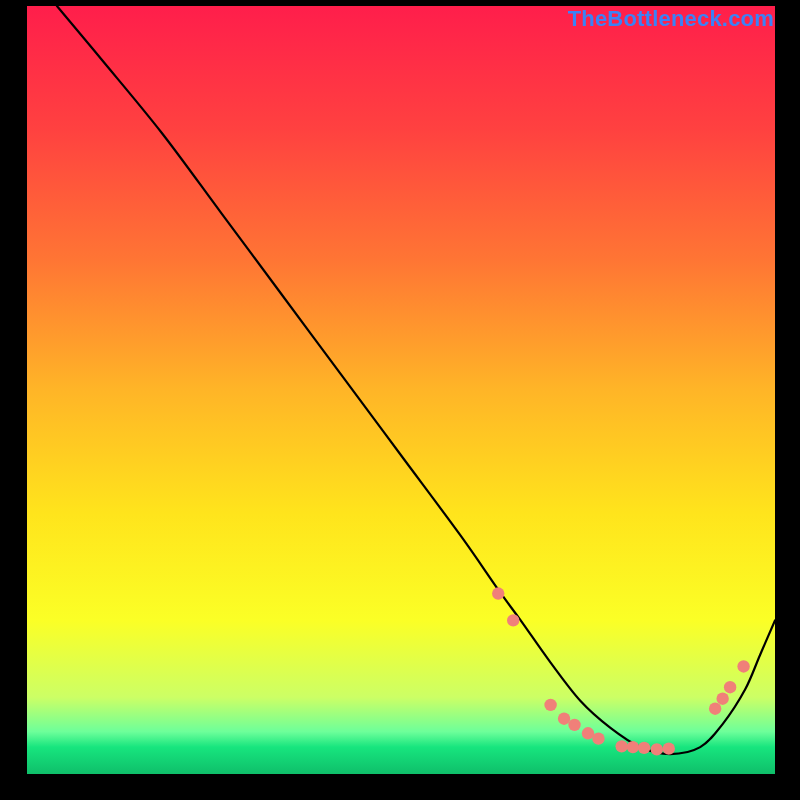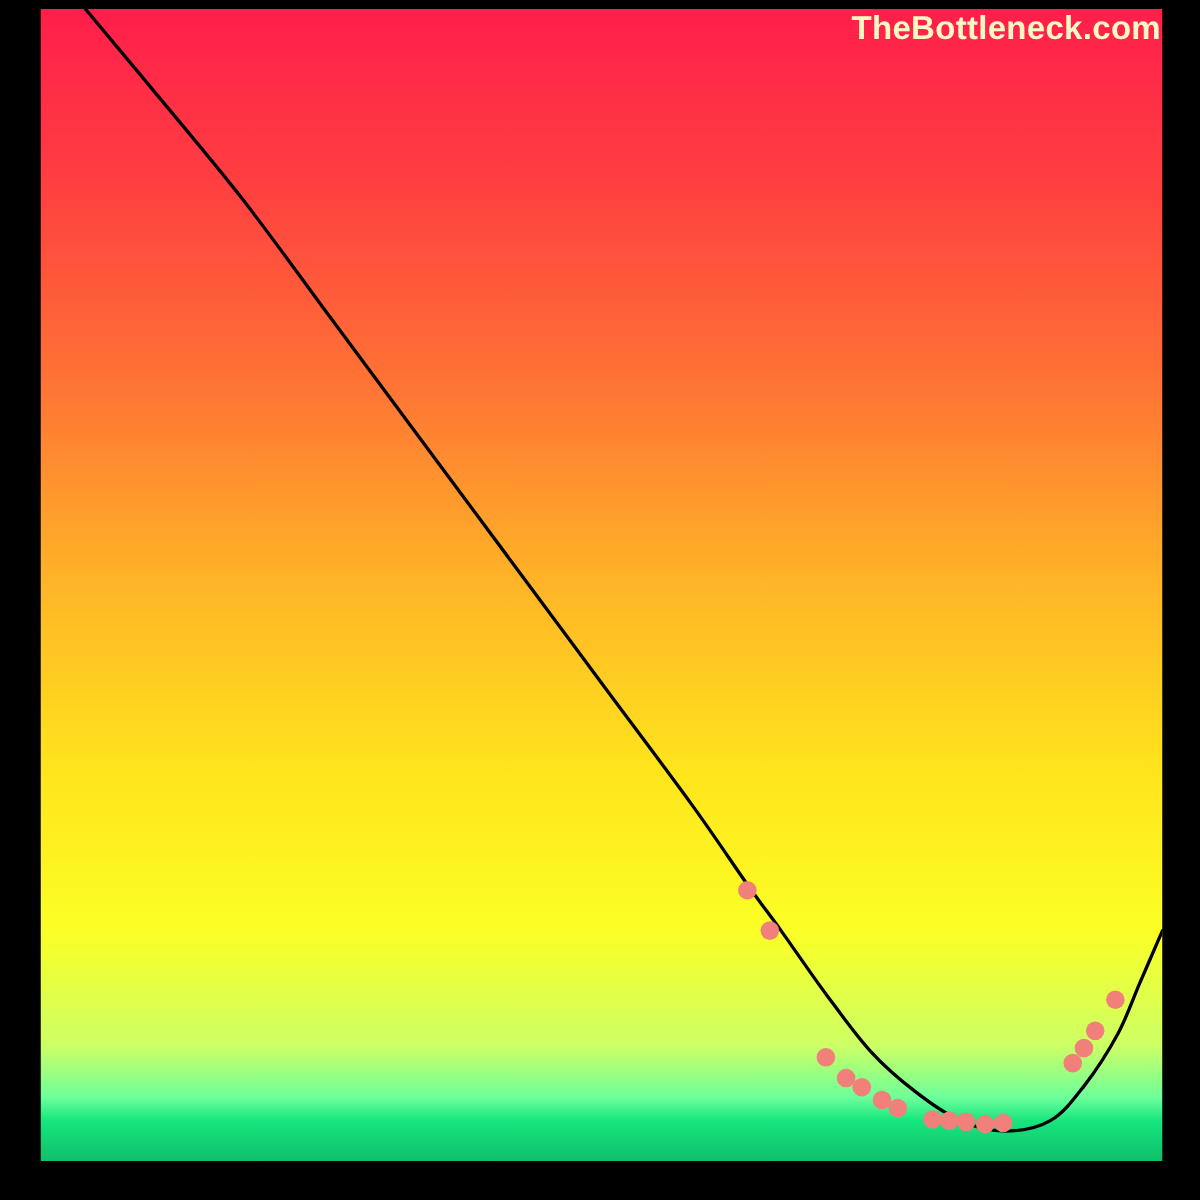--- a/index.html
+++ b/index.html
@@ -20,21 +20,21 @@
     background: #000;
   }
   .plot {
     position: absolute;
     left: 0; top: 0; width: 100%; height: 100%;
   }
   .watermark {
     position: absolute;
     top: 6px;
     right: 26px;
-    color: #fef9c3;
+    color: #3b82f6;
     font-size: 22px;
     font-weight: 600;
     letter-spacing: 0.2px;
     user-select: none;
   }
 </style>
 </head>
 <body>
 
 <div class="frame">

